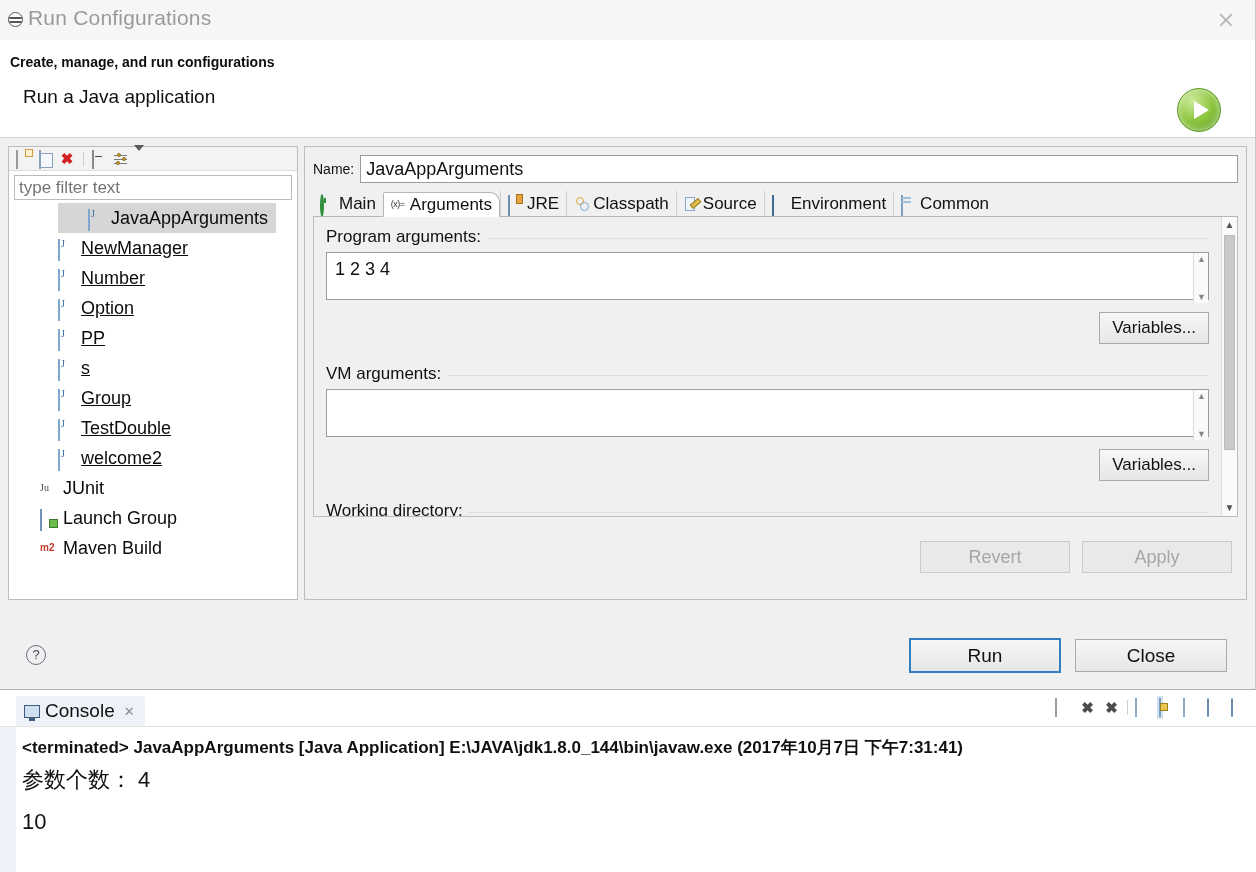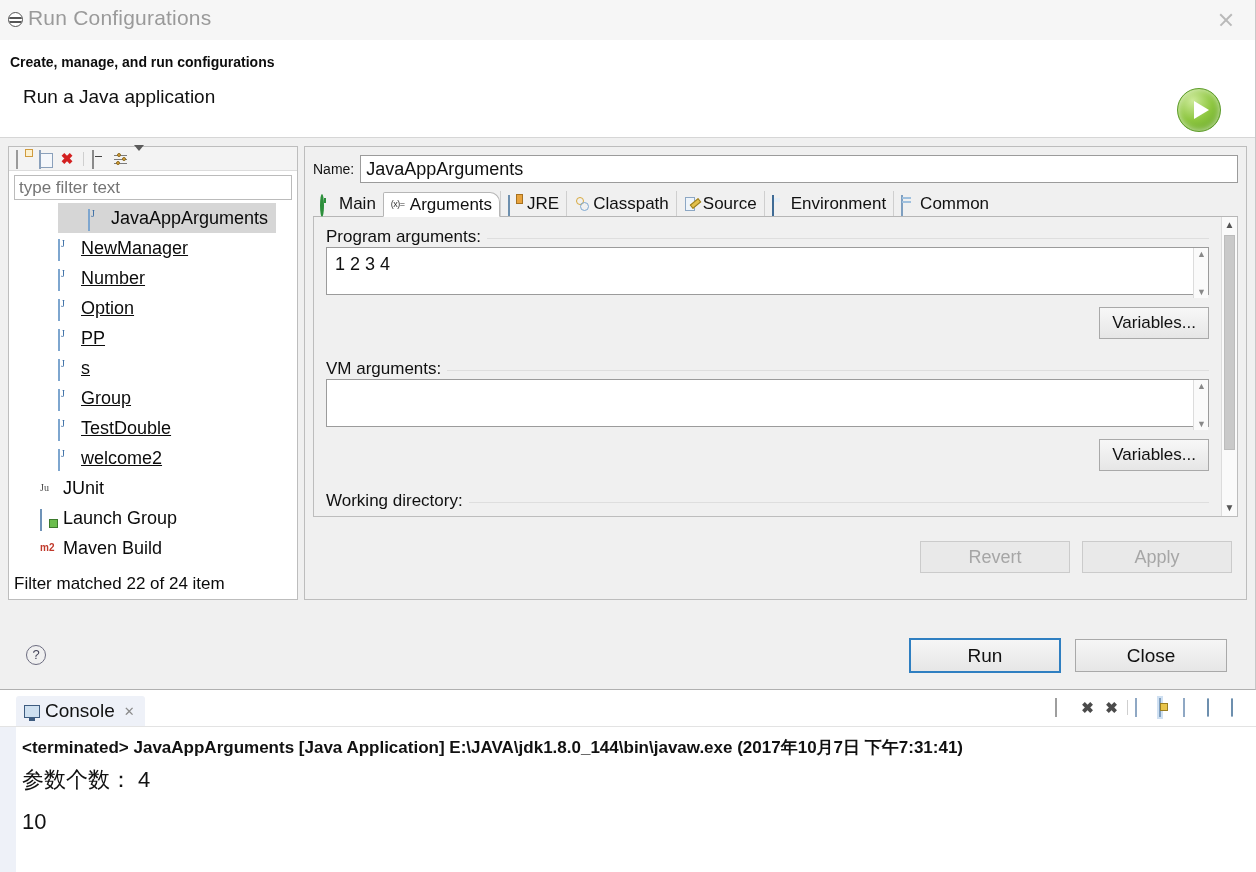--- a/index.html
+++ b/index.html
@@ -209,21 +209,21 @@
   }
   .tc-inner { position:absolute; left:0; top:0; right:16px; }
   .group { position:relative; margin:10px 12px 0 12px; }
   .group-label {
     font-size:17px; color:#111; background:#f0f0f0;
     padding-right:6px; display:inline-block; position:relative; z-index:2;
   }
   .group-line {
     position:absolute; left:0; right:0; top:11px; height:1px; background:#dedede; z-index:1;
   }
-  .ta-wrap { position:relative; }
+  .ta-wrap { position:relative; margin-top:5px; }
   .textarea {
     width:100%; height:48px; background:#fff; border:1px solid #9b9b9b;
     font-size:18px; color:#111; padding:5px 20px 5px 8px;
     font-family:"Liberation Sans", sans-serif; resize:none; outline:none;
     line-height:22px; overflow:hidden;
   }
   .ta-scroll {
     position:absolute; right:1px; top:1px; width:15px; bottom:1px;
     background:#fafafa; border-left:1px solid #dcdcdc;
   }
@@ -417,21 +417,20 @@
           <div class="tree-item">
             <span class="titem-icon"><span class="ic-lgroup"></span></span>
             <span>Launch Group</span>
           </div>
           <div class="tree-item">
             <span class="titem-icon ic-m2">m2</span>
             <span>Maven Build</span>
           </div>
         </div>
 
-        <div class="tree-status">Filter matched 22 of 24 item</div>
       </div>
 
       <div class="cfg-panel">
 
         <div class="name-row">
           <span class="name-label">Name:</span>
           <input class="name-input" type="text" value="JavaAppArguments" style="">
         </div>
 
         <div class="tabrow">

